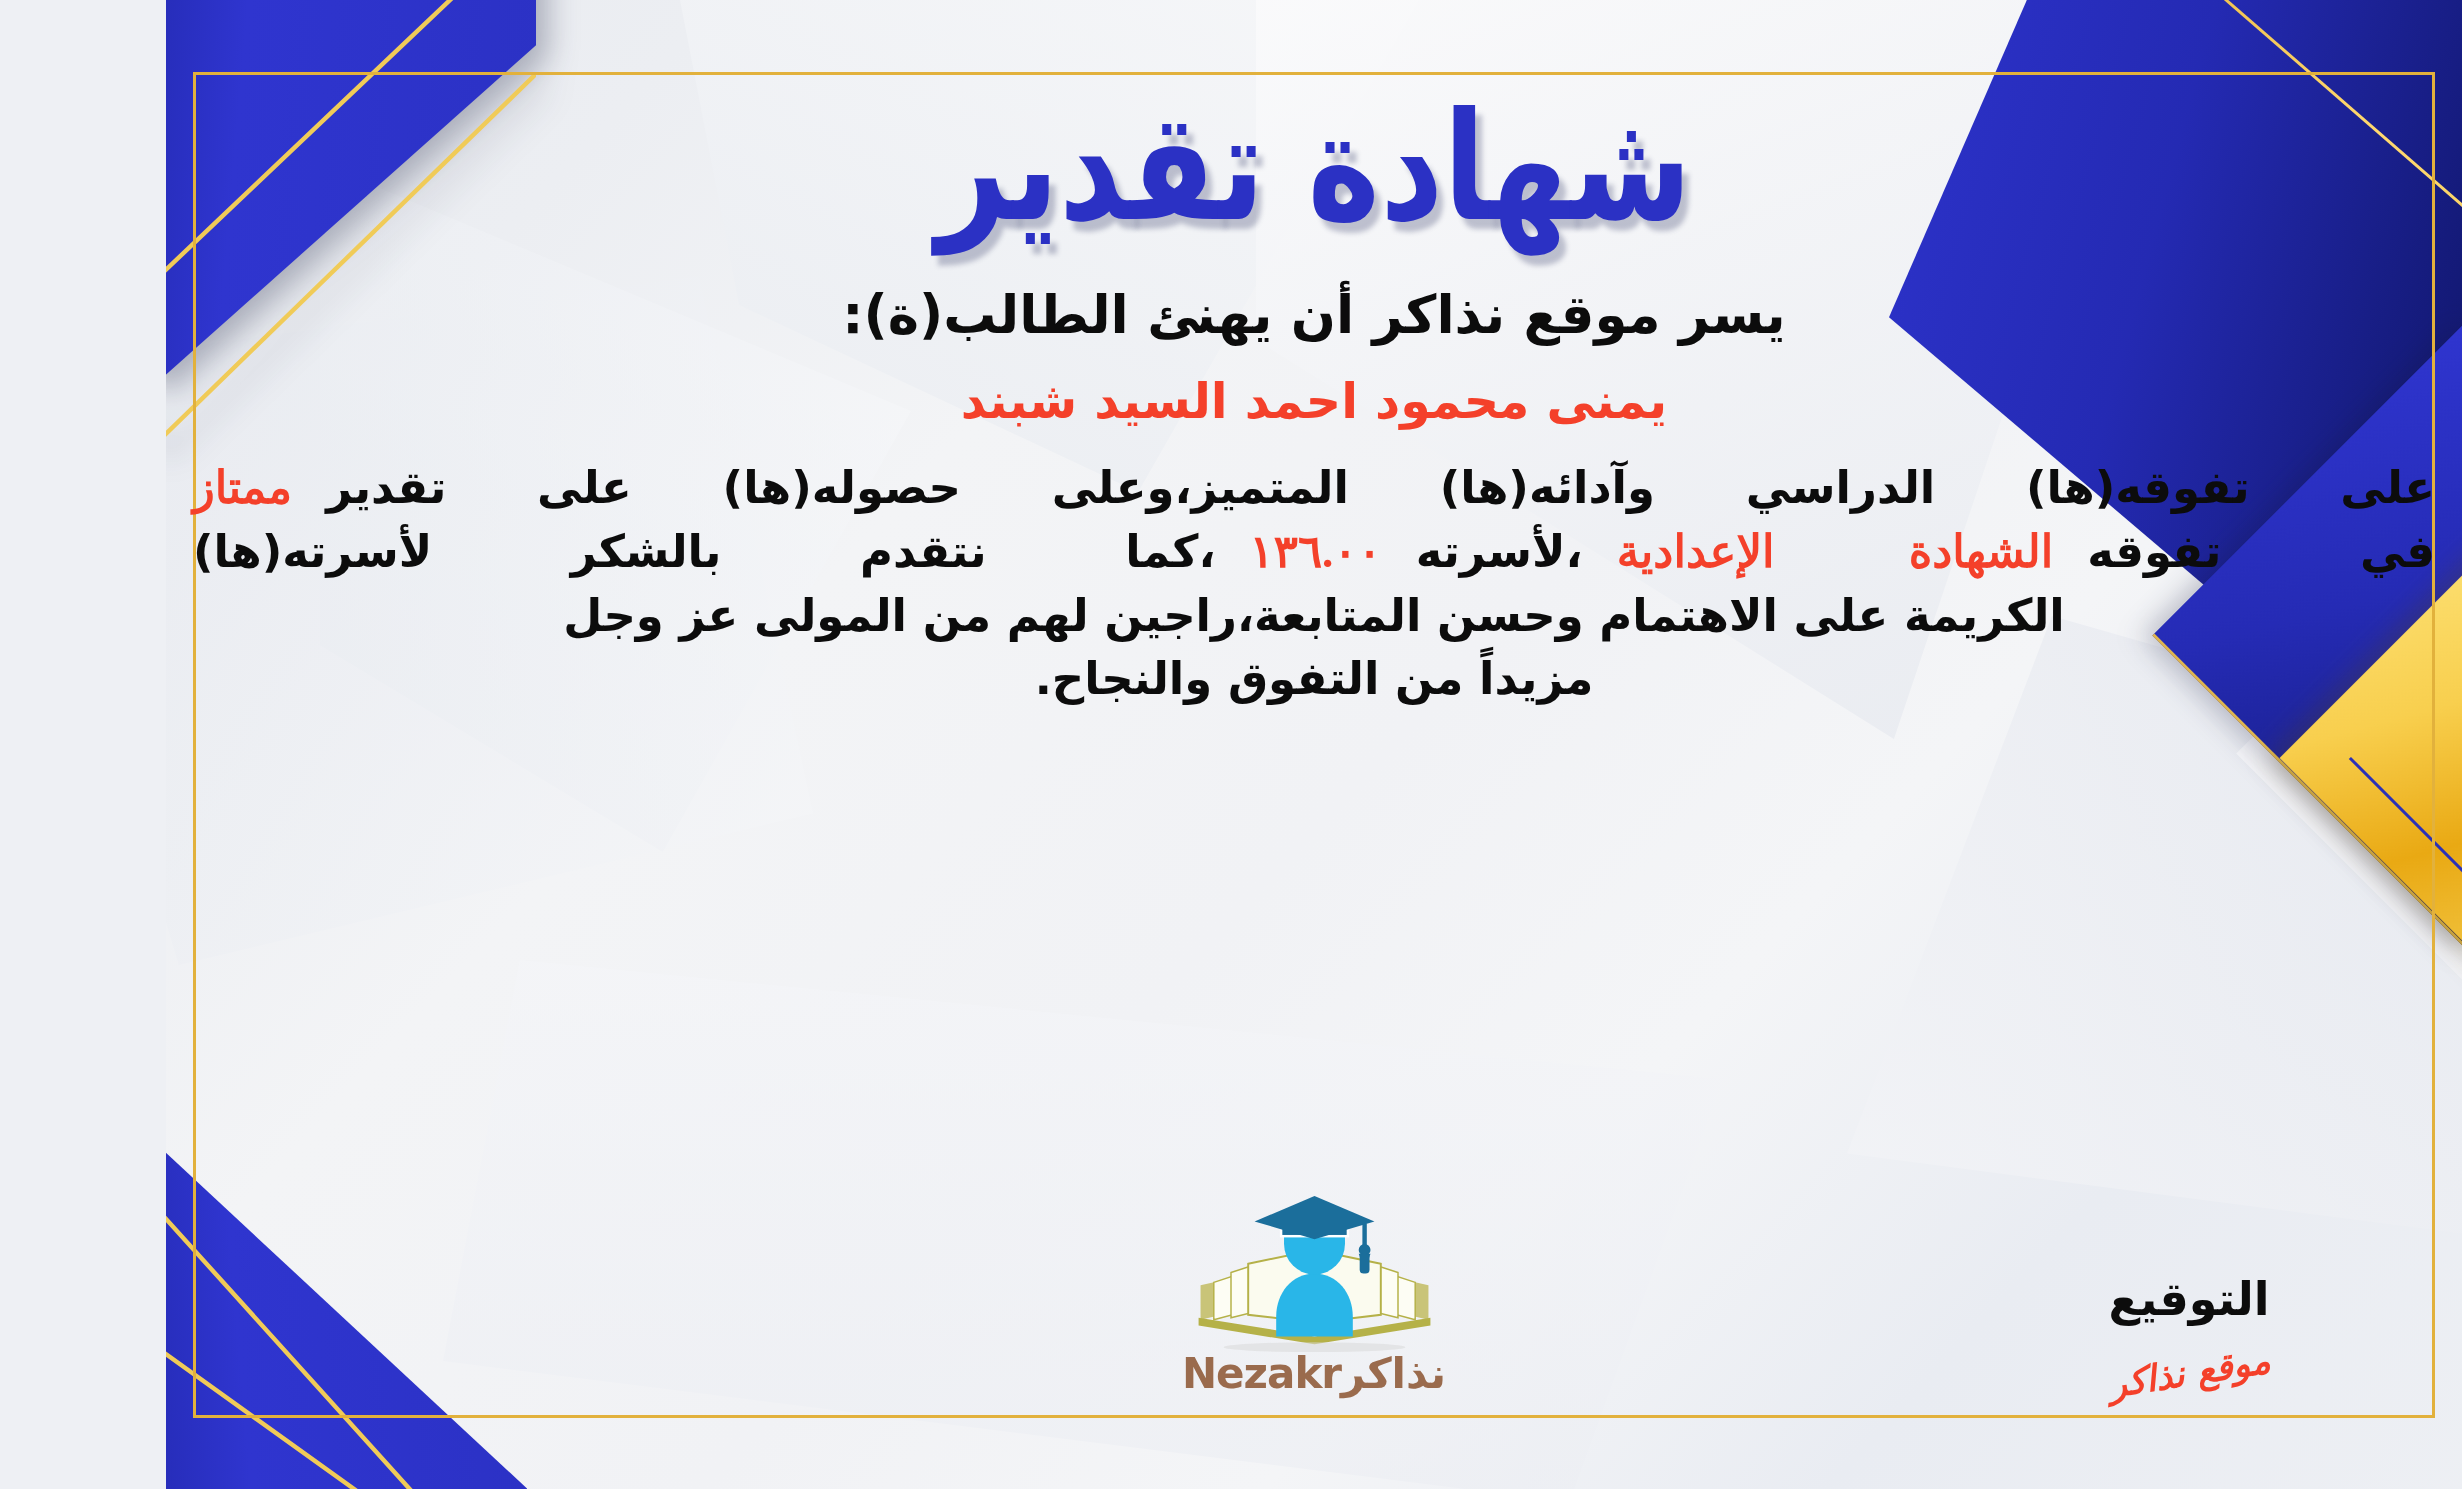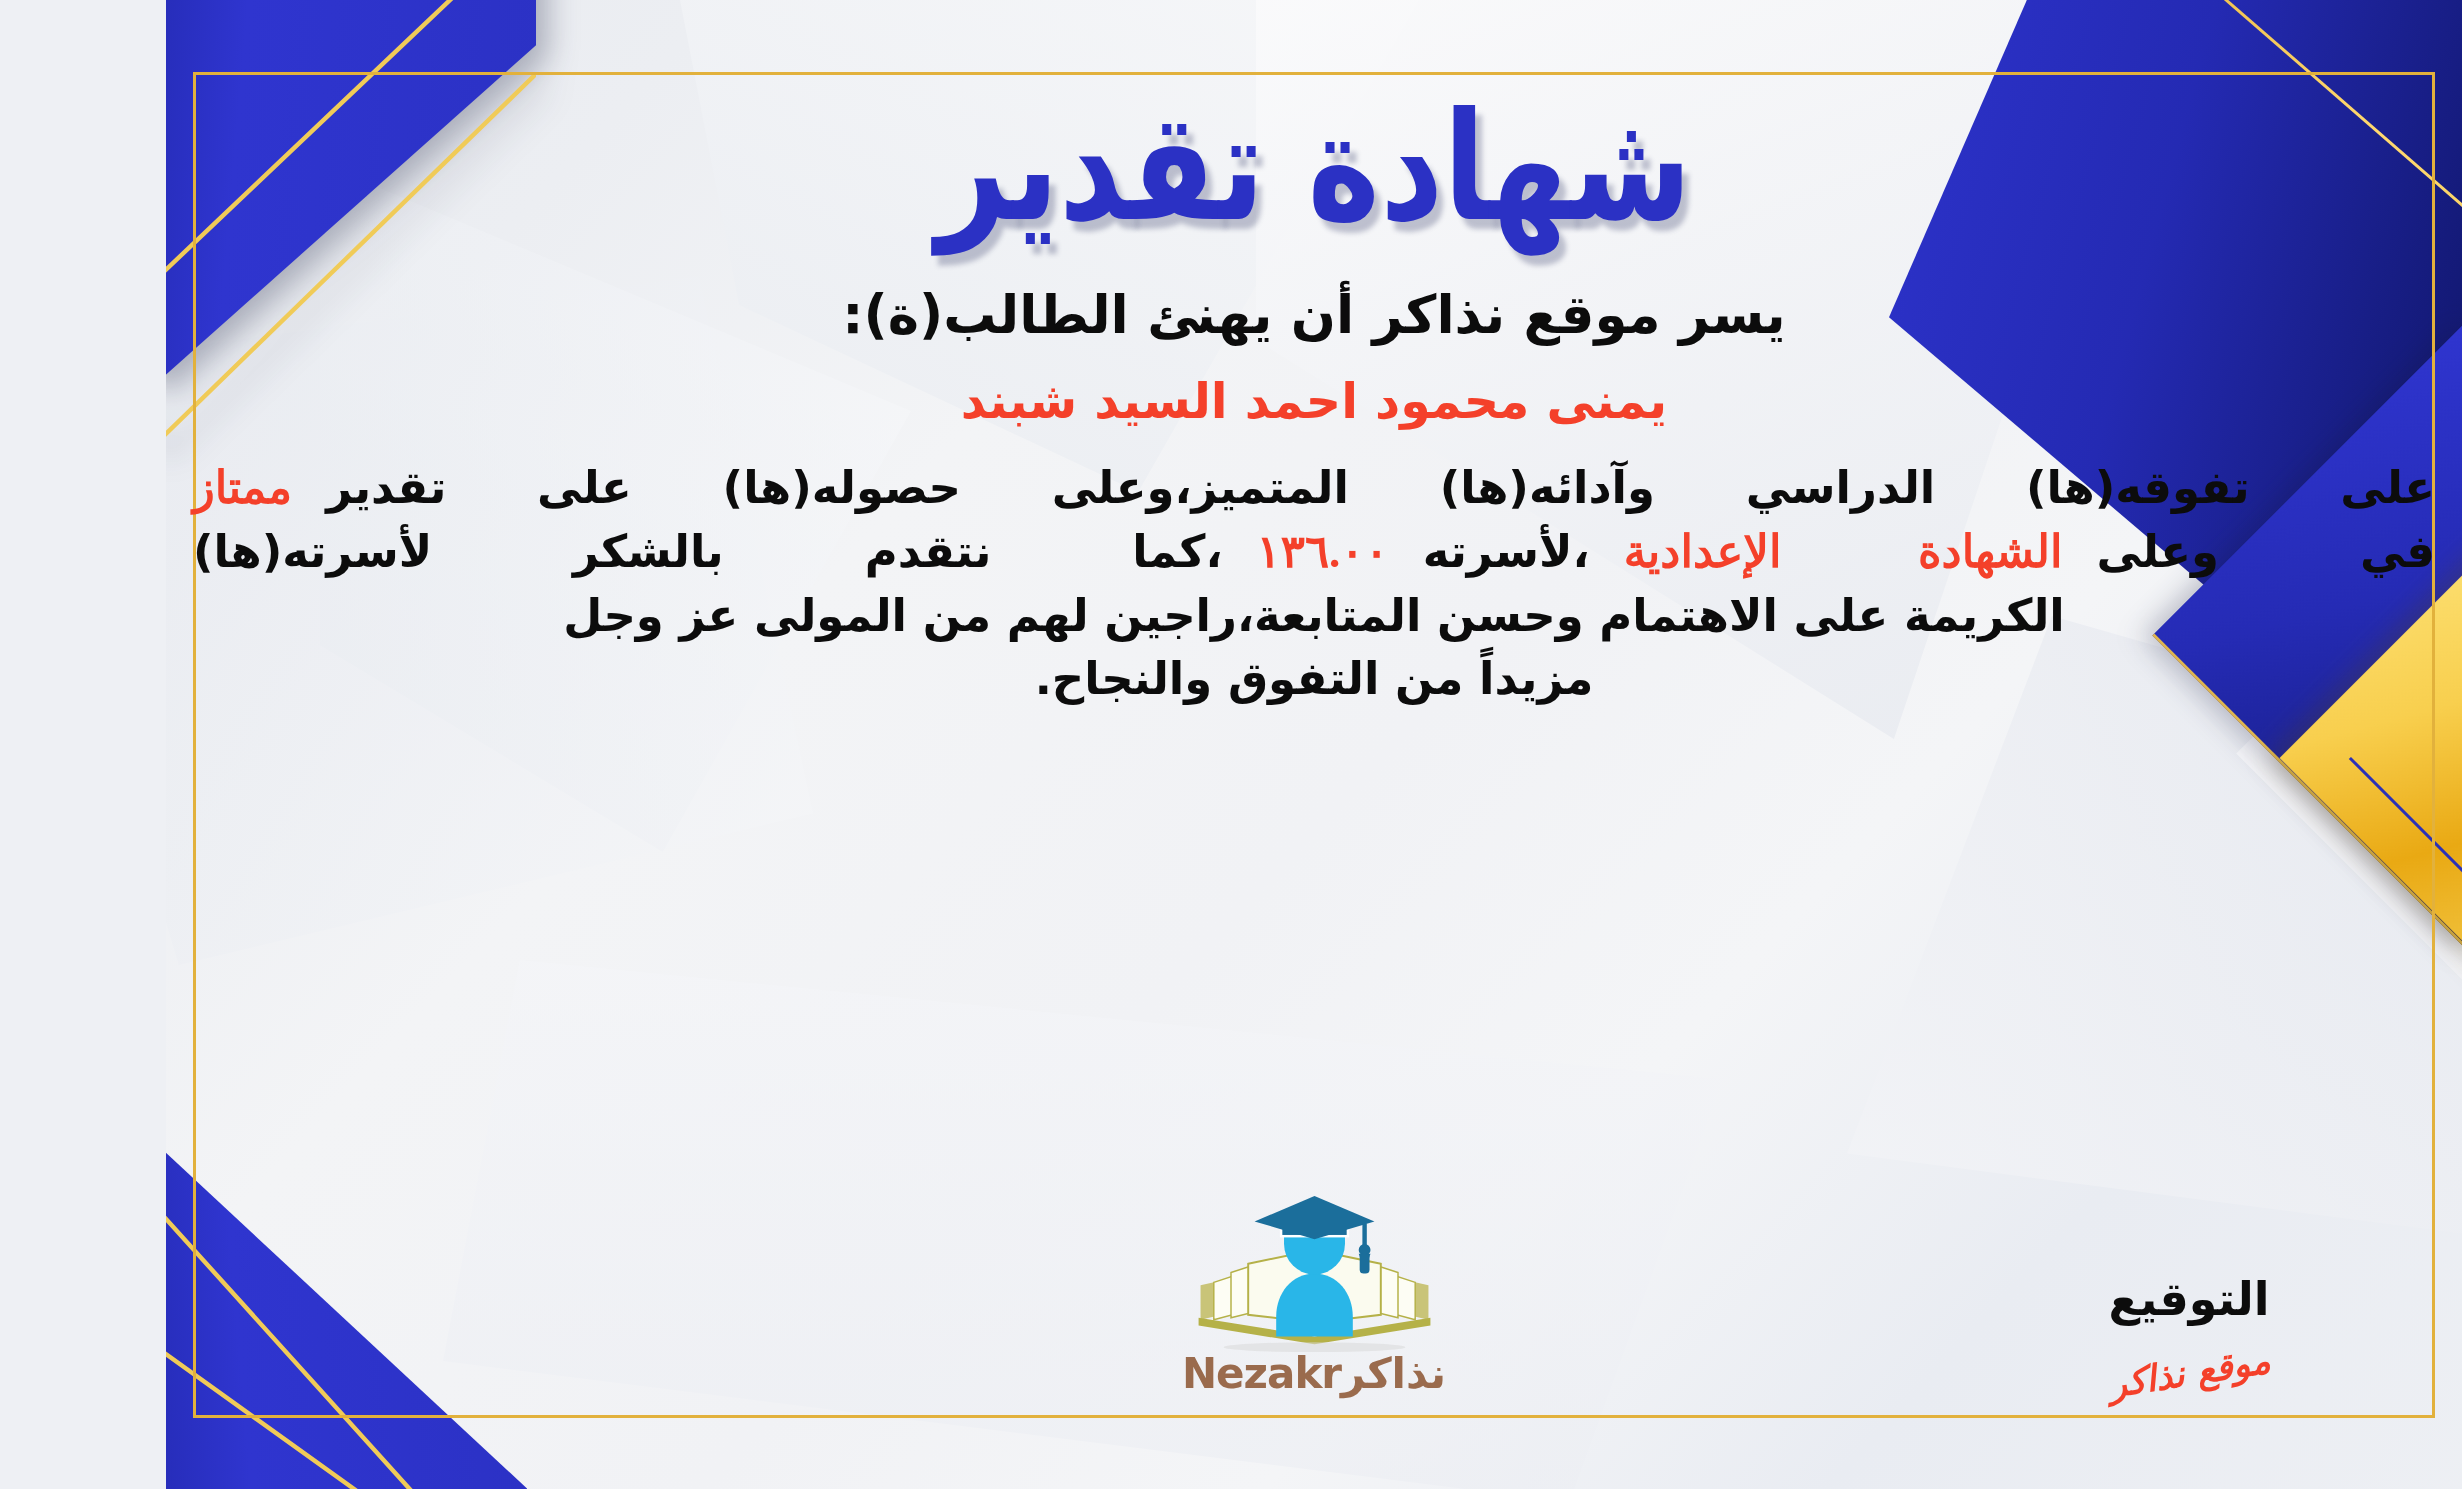--- a/index.html
+++ b/index.html
@@ -251,21 +251,21 @@
 
     <div class="title">شهادة تقدير</div>
 
     <div class="greeting">يسر موقع نذاكر أن يهنئ الطالب(ة):</div>
 
     <div class="student-name">يمنى محمود احمد السيد شبند</div>
 
     <div class="body-block">
       <span class="ln l1"><span>على تفوقه(ها) الدراسي وآدائه(ها) المتميز،وعلى حصوله(ها) على تقدير</span><span class="gap"></span><span class="hl">ممتاز</span></span>
 
-      <span class="ln l2"><span>في وعلى</span><span class="gap"></span><span class="hl">الشهادة الإعدادية</span><span class="gap"></span><span>،لأسرته</span><span class="gap"></span><span class="hl">١٣٦.٠٠</span><span class="gap"></span><span>،كما نتقدم بالشكر لأسرته(ها)</span></span>
+      <span class="ln l2"><span>في تفوقه</span><span class="gap"></span><span class="hl">الشهادة الإعدادية</span><span class="gap"></span><span>،لأسرته</span><span class="gap"></span><span class="hl">١٣٦.٠٠</span><span class="gap"></span><span>،كما نتقدم بالشكر لأسرته(ها)</span></span>
 
       <span class="ln">الكريمة على الاهتمام وحسن المتابعة،راجين لهم من المولى عز وجل</span>
       <span class="ln">مزيداً من التفوق والنجاح.</span>
     </div>
 
     <div class="footer">
 
       <div class="sig-block">
         <div class="sig-label">التوقيع</div>
         <div class="sig-mark">موقع نذاكر</div>

